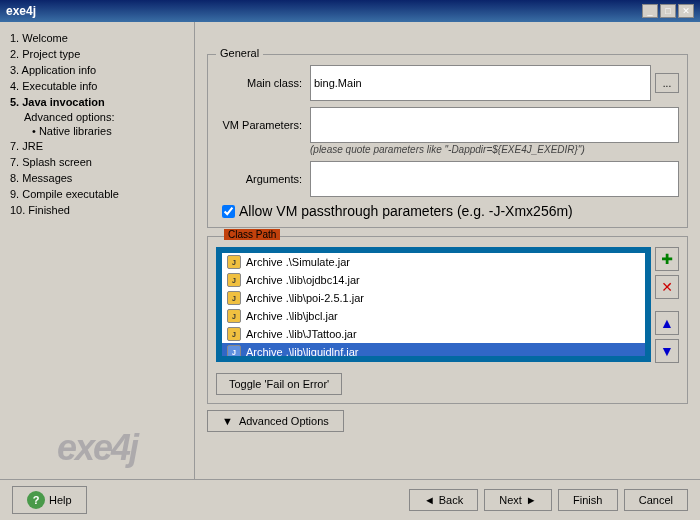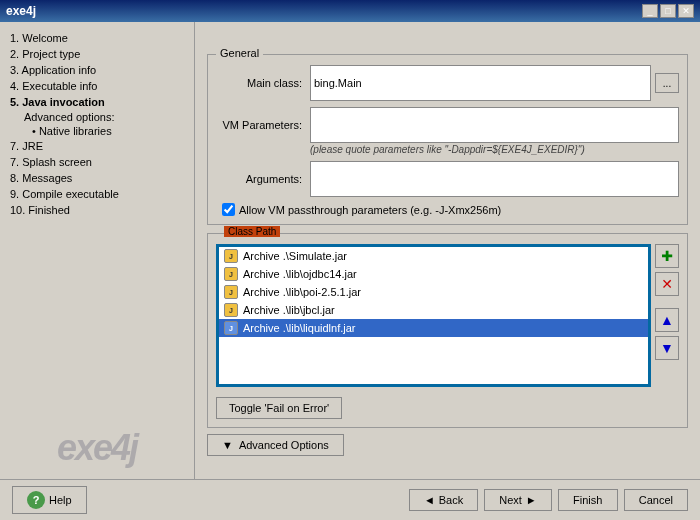--- a/index.html
+++ b/index.html
@@ -164,21 +164,21 @@
       align-items: center;
       gap: 4px;
       margin-top: 6px;
       margin-left: 6px;
     }
     .checkbox-row input[type=checkbox] {
       width: 13px;
       height: 13px;
     }
     .checkbox-row label {
-      font-size: 11px;
+      font-size: 14px;
     }
     .classpath-box {
       border: 1px solid #999;
       background: #d4d0c8;
       margin-bottom: 6px;
       padding: 4px 8px 8px 8px;
       position: relative;
     }
     .classpath-title {
       position: absolute;
@@ -189,22 +189,22 @@
       font-size: 10px;
     }
     .classpath-inner {
       display: flex;
       gap: 4px;
       margin-top: 6px;
     }
     .classpath-list {
       flex: 1;
       background: white;
-      border: 3px solid #0369a1;
-      height: 143px;
+      border: 6px solid #0369a1;
+      height: 115px;
       overflow-y: auto;
       font-size: 11px;
     }
     .list-item {
       display: flex;
       align-items: center;
       padding: 1px 4px;
       gap: 4px;
       cursor: pointer;
     }
@@ -418,20 +418,26 @@
             <div class="list-icon">
                 <div class="jar-icon">J</div>
               </div>
             <span>Archive .\lib\poi-2.5.1.jar</span>
           </div>
           <div class="list-item">
             <div class="list-icon">
                 <div class="jar-icon">J</div>
               </div>
             <span>Archive .\lib\jbcl.jar</span>
+          </div>
+          <div class="list-item">
+            <div class="list-icon">
+                <div class="jar-icon">J</div>
+              </div>
+            <span>Archive .\lib\JTattoo.jar</span>
           </div>
           <div class="list-item selected">
             <div class="list-icon">
                 <div class="jar-icon" style="background:#6090e0;color:white;">J</div>
               </div>
             <span>Archive .\lib\liquidlnf.jar</span>
           </div>
         </div>
         <div class="classpath-btns">
           <button class="cp-btn green">✚</button>

